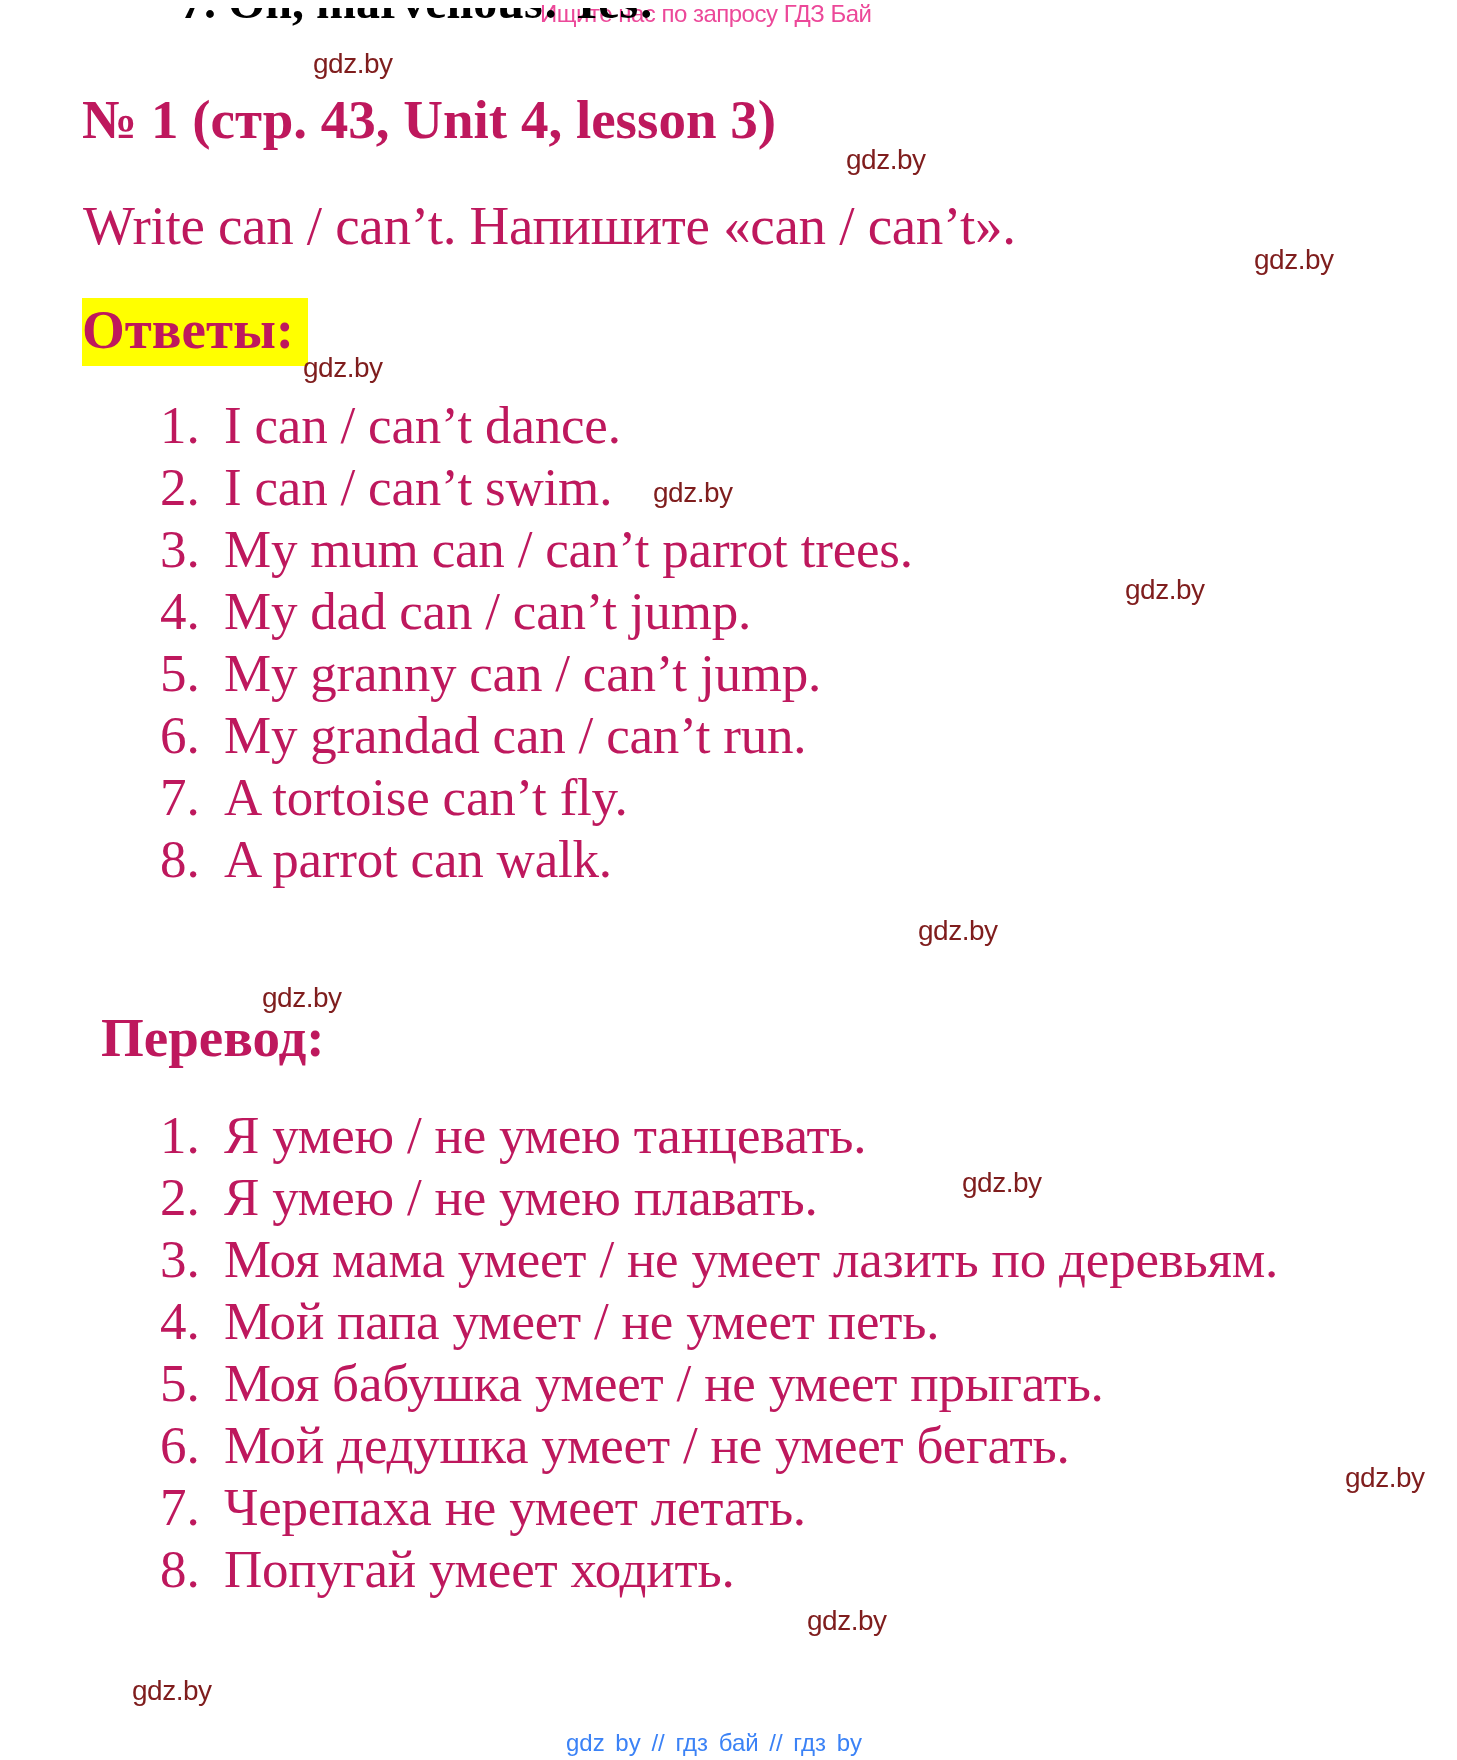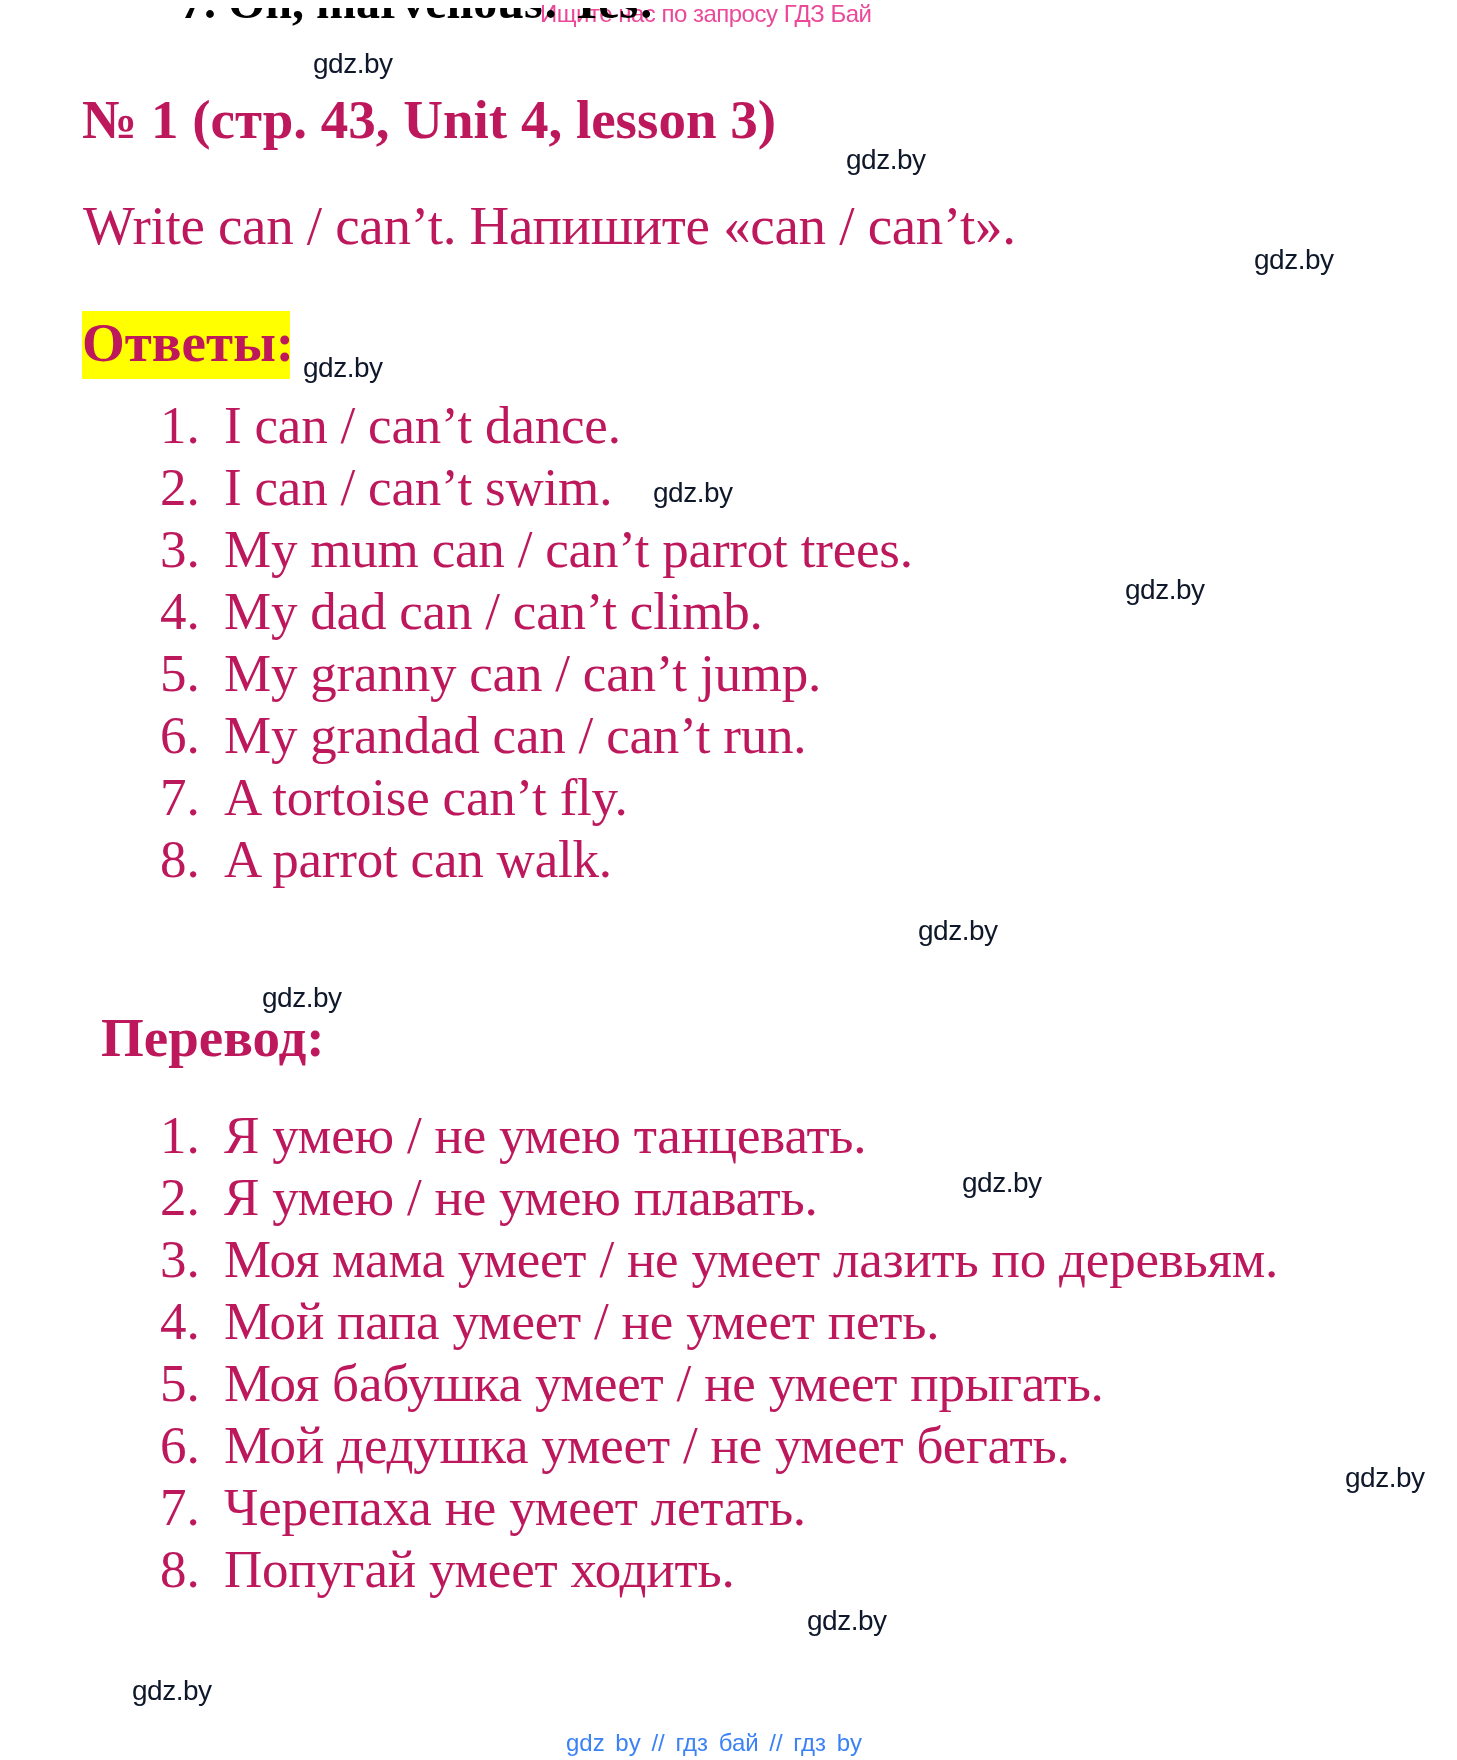--- a/index.html
+++ b/index.html
@@ -12,27 +12,27 @@
     top: 2px; left: 540px; letter-spacing: -0.5px;
   }
   .clipped-line {
     top: 8px; left: 180px; height: 22px; overflow: hidden;
     font-size: 48px; line-height: 48px; font-weight: bold;
     color: #000;
   }
   .clipped-line span { position: relative; top: -30px; }
   .wm {
     font-family: "Liberation Sans", "DejaVu Sans", sans-serif;
-    font-size: 28px; line-height: 28px; color: #0f172a;
+    font-size: 28px; line-height: 28px; color: #7f1d1d;
     letter-spacing: -0.5px;
   }
   .heading { font-size: 55px; line-height: 60px; font-weight: bold; left: 82px; top: 90px; }
   .task { font-size: 55px; line-height: 60px; left: 83px; top: 196px; letter-spacing: -0.3px; }
   .answers-label {
-    left: 82px; top: 311px; width: 208px; height: 68px;
+    left: 82px; top: 298px; width: 226px; height: 68px;
     background: #ffff00;
   }
   .answers-label span {
     position: absolute; left: 0; top: 2px;
     font-size: 55px; line-height: 60px; font-weight: bold;
   }
   .translation-label { font-size: 55px; line-height: 60px; font-weight: bold; left: 101px; top: 1008px; }
   .list { left: 160px; margin: 0; padding: 0; list-style: none; }
   .list li {
     height: 62px; font-size: 53px; line-height: 62px; position: relative;
@@ -71,21 +71,21 @@
   <li>
       <span class="num">2.</span>
       <span class="txt">I can / can’t swim.</span>
     </li>
   <li>
       <span class="num">3.</span>
       <span class="txt">My mum can / can’t parrot trees.</span>
     </li>
   <li>
       <span class="num">4.</span>
-      <span class="txt">My dad can / can’t climb.</span>
+      <span class="txt">My dad can / can’t jump.</span>
     </li>
   <li>
       <span class="num">5.</span>
       <span class="txt">My granny can / can’t jump.</span>
     </li>
   <li>
       <span class="num">6.</span>
       <span class="txt">My grandad can / can’t run.</span>
     </li>
   <li>

